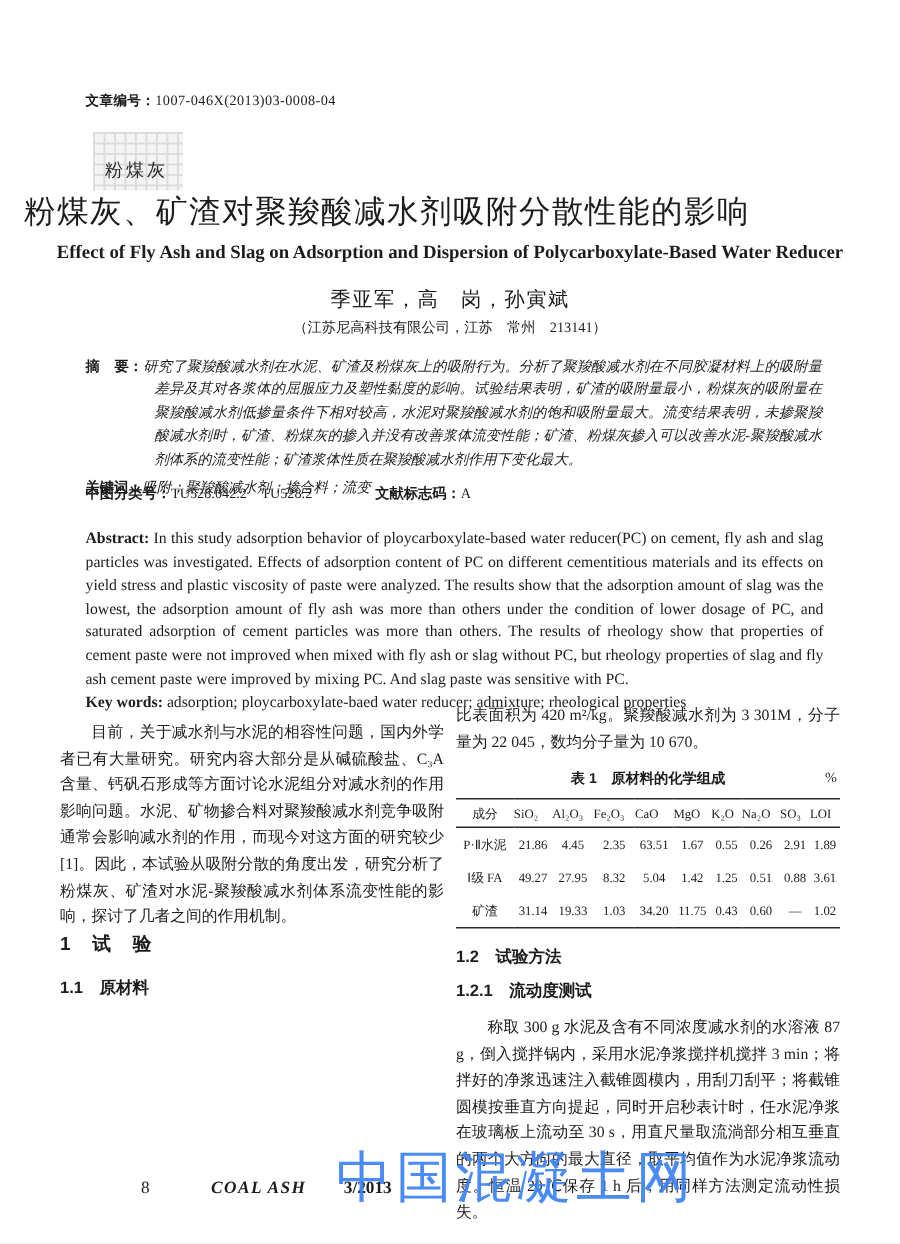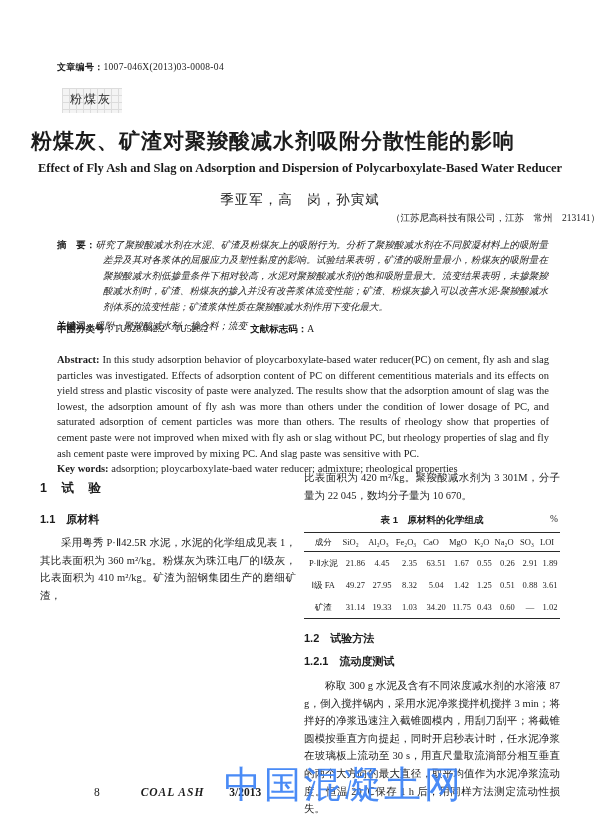--- a/index.html
+++ b/index.html
@@ -12,36 +12,36 @@
     color:#1c1c1c;
     overflow:hidden;
   }
   .abs{position:absolute;}
 
   
   .meta-line{top:61px;left:57px;font-size:9.5px;letter-spacing:.3px;}
   .meta-line .lbl{font-family:"Liberation Sans",sans-serif;font-weight:bold;font-size:9px;}
   .badge{
     top:88px;left:62px;
-    padding:3px 10px 5px 8px;
+    padding:17px 10px 5px 8px;
     font-family:"Liberation Sans",sans-serif;
     font-size:12px;letter-spacing:2px;color:#2a2a2a;
     background-color:#f4f4f4;
     background-image:linear-gradient(#dcdcdc 1px, transparent 1px),
                      linear-gradient(90deg,#dcdcdc 1px, transparent 1px);
     background-size:7px 7px;
   }
   .title-cn{top:127px;left:0;width:516px;text-align:center;
-    font-family:"Liberation Sans",sans-serif;font-weight:bold;
-    font-size:21px;letter-spacing:1px;margin-left:15px;}
+    font-family:"Liberation Sans",sans-serif;font-weight:normal;
+    font-size:21px;letter-spacing:1px;}
   .title-en{top:161px;left:0;width:600px;text-align:center;
     font-weight:bold;font-size:12.5px;}
   .authors{top:191px;left:0;width:600px;text-align:center;
     font-size:13.5px;letter-spacing:1px;}
-  .affiliation{top:212px;left:0;width:600px;text-align:right;font-size:9.5px;}
+  .affiliation{top:212px;left:0;width:600px;text-align:center;font-size:9.5px;}
 
   
   .abstract-cn{top:237px;left:57px;width:491px;font-size:9.5px;line-height:15.4px;}
   .hang{text-indent:-46px;padding-left:46px;text-align:justify;margin:0;}
   .cjk-label{font-family:"Liberation Sans",sans-serif;font-weight:bold;font-style:normal;}
   .kaiti{font-style:italic;}
   .kw-line{margin-top:3px;}
   .clc-line{top:323px;left:57px;width:491px;font-size:9.5px;}
   .clc-line .gap{display:inline-block;width:42px;}
 
@@ -108,23 +108,23 @@
   <div class="abs clc-line">
     <span class="cjk-label">中图分类号：</span><span>TU528.042.2　TU528.2</span><span class="gap"></span><span class="cjk-label">文献标志码：</span><span>A</span>
   </div>
 
   <div class="abs abstract-en">
     <p><span class="en-label">Abstract:</span><span> In this study adsorption behavior of ploycarboxylate-based water reducer(PC) on cement, fly ash and slag particles was investigated. Effects of adsorption content of PC on different cementitious materials and its effects on yield stress and plastic viscosity of paste were analyzed. The results show that the adsorption amount of slag was the lowest, the adsorption amount of fly ash was more than others under the condition of lower dosage of PC, and saturated adsorption of cement particles was more than others. The results of rheology show that properties of cement paste were not improved when mixed with fly ash or slag without PC, but rheology properties of slag and fly ash cement paste were improved by mixing PC. And slag paste was sensitive with PC.</span></p>
     <p><span class="en-label">Key words:</span><span> adsorption; ploycarboxylate-baed water reducer; admixture; rheological properties</span></p>
   </div>
 
   <div class="abs col col-left">
+    <p class="indent">目前，关于减水剂与水泥的相容性问题，国内外学者已有大量研究。研究内容大部分是从碱硫酸盐、C₃A含量、钙矾石形成等方面讨论水泥组分对减水剂的作用影响问题。水泥、矿物掺合料对聚羧酸减水剂竞争吸附通常会影响减水剂的作用，而现今对这方面的研究较少[1]。因此，本试验从吸附分散的角度出发，研究分析了粉煤灰、矿渣对水泥-聚羧酸减水剂体系流变性能的影响，探讨了几者之间的作用机制。</p>
     <h2 class="sec sec-top-gap">1　试　验</h2>
     <h3 class="sec">1.1　原材料</h3>
-    <p class="indent">采用粤秀 P·Ⅱ42.5R 水泥，水泥的化学组成见表 1，其比表面积为 360 m²/kg。粉煤灰为珠江电厂的Ⅰ级灰，比表面积为 410 m²/kg。矿渣为韶钢集团生产的磨细矿渣，</p>
   </div>
 
   <div class="abs col col-right">
     <p>比表面积为 420 m²/kg。聚羧酸减水剂为 3 301M，分子量为 22 045，数均分子量为 10 670。</p>
     <div class="tbl-caption"><span>表 1　原材料的化学组成</span><span class="unit">%</span></div>
     <table class="paper-table">
       <thead>
         <tr>
             <th>成分</th>
             <th>SiO₂</th>

